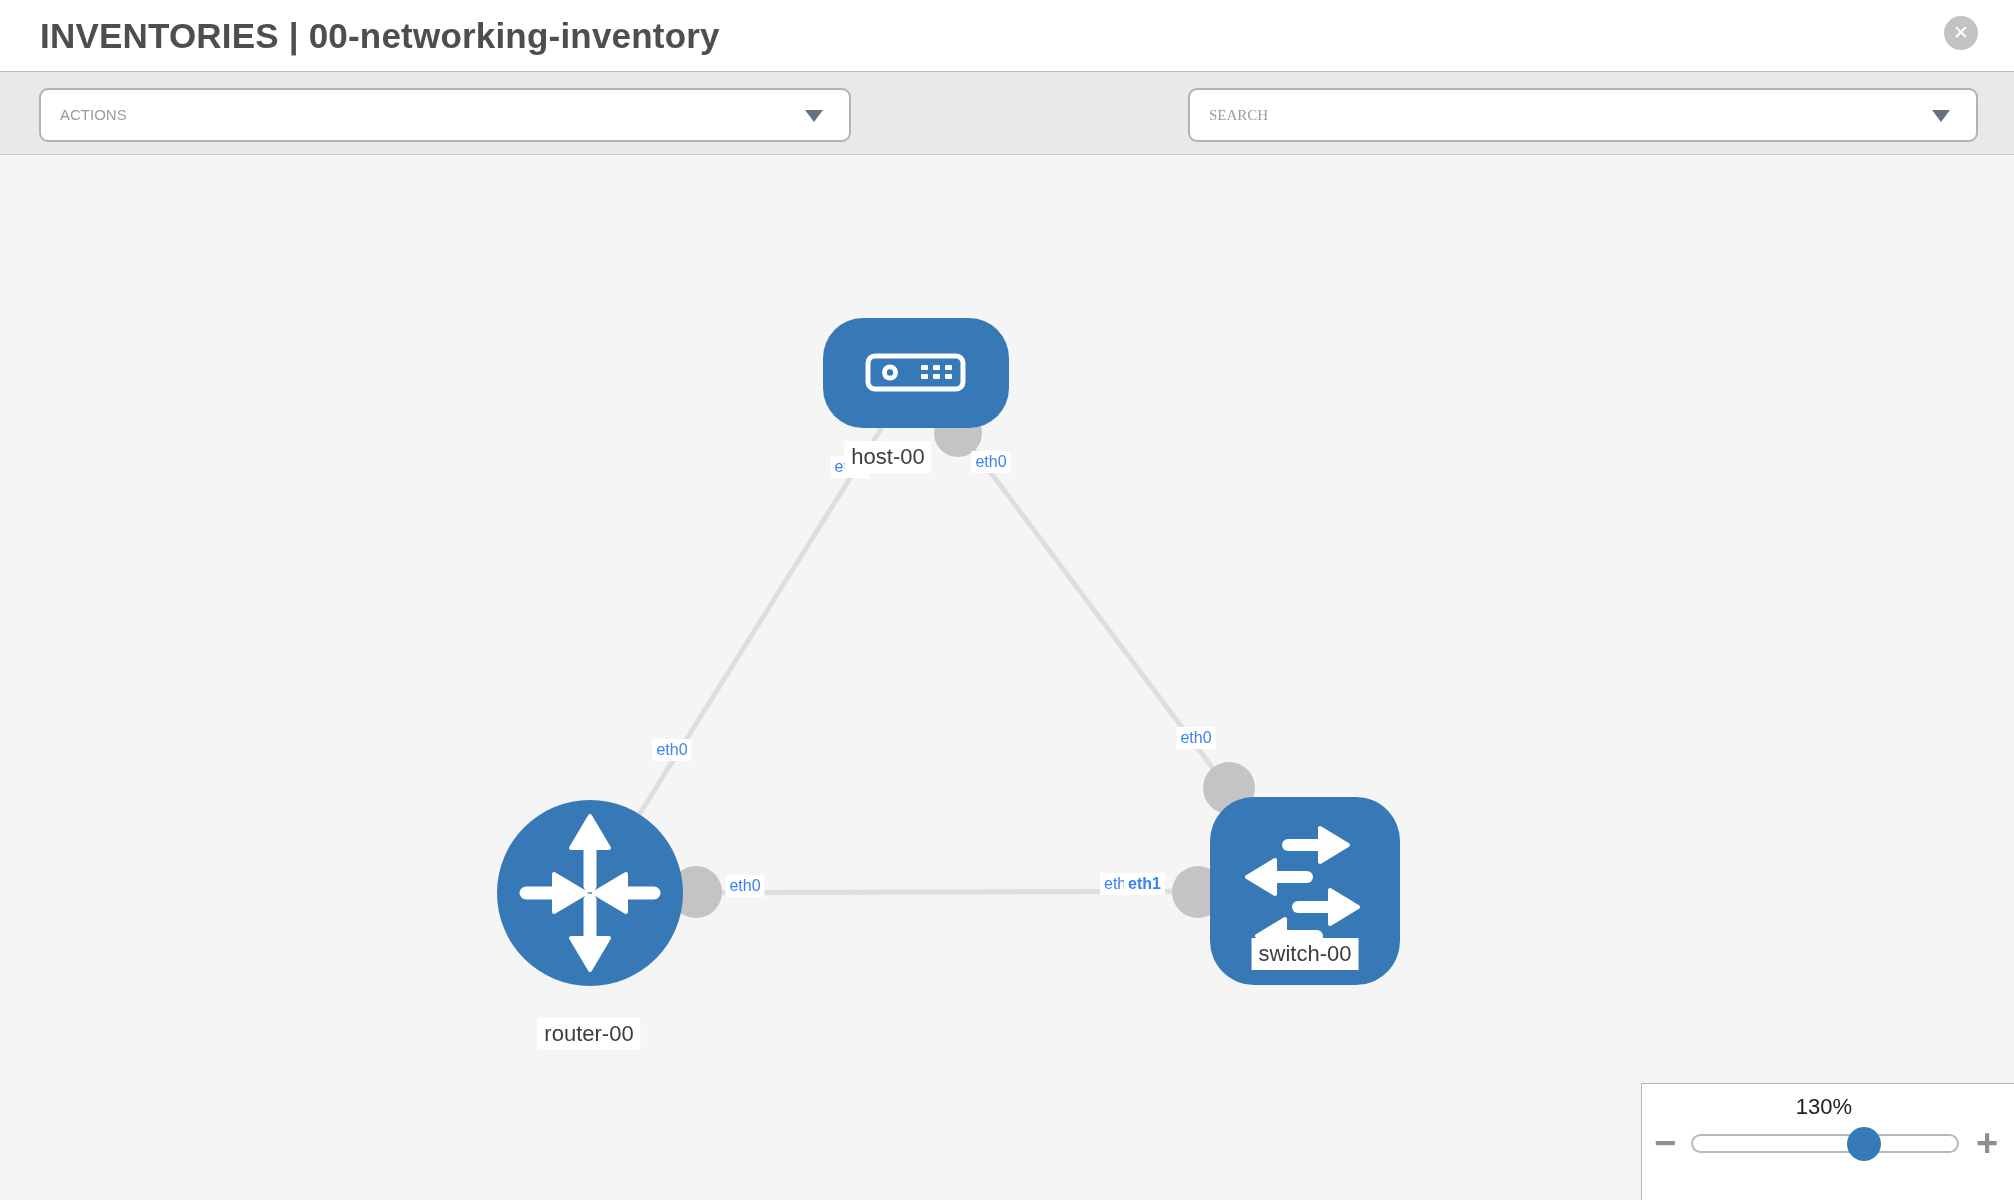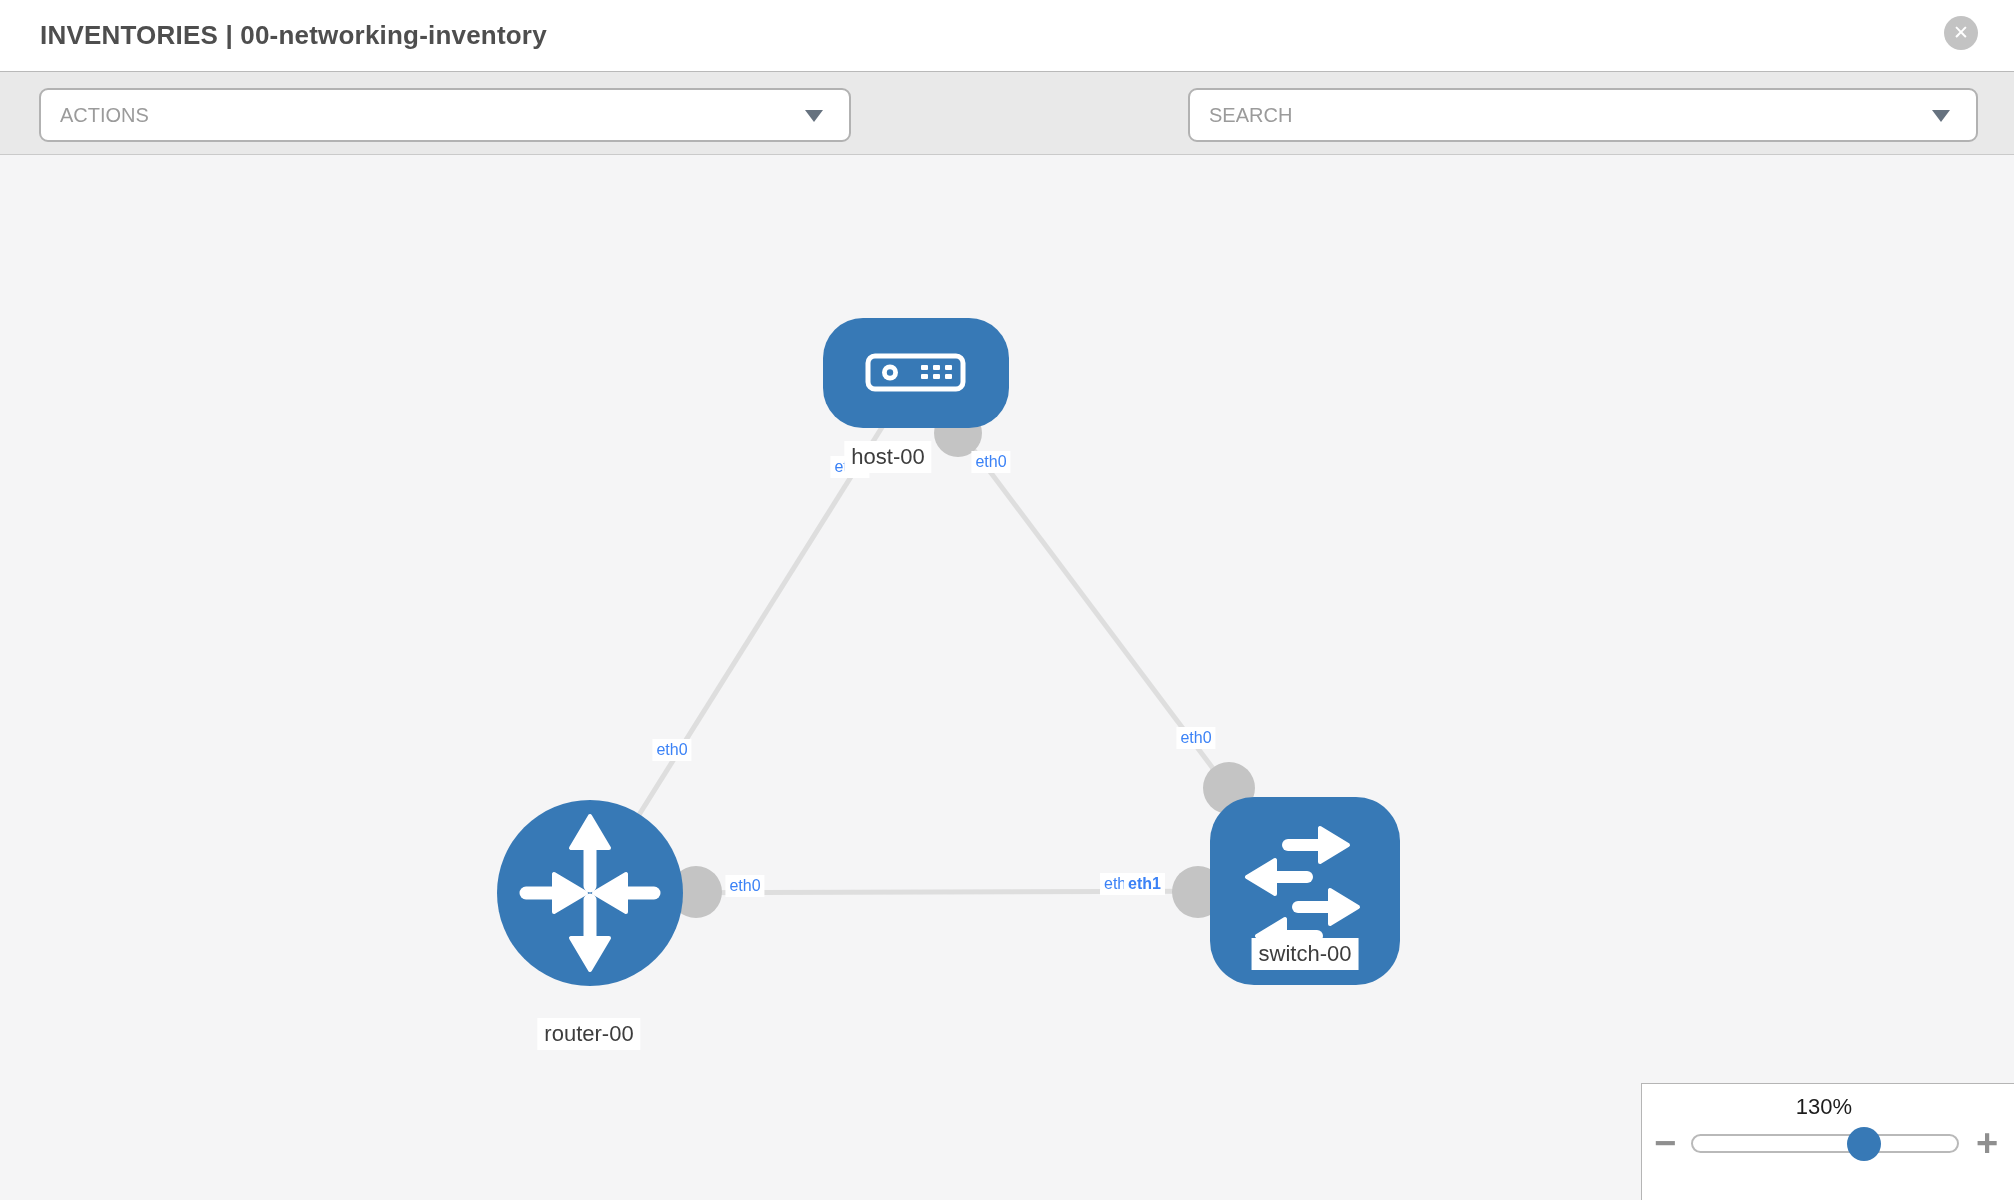--- a/index.html
+++ b/index.html
@@ -3,37 +3,37 @@
 <meta charset="utf-8">
 <style>
   html,body{margin:0;padding:0;background:#fff;}
   #page{position:relative;width:2014px;height:1200px;overflow:hidden;
         font-family:"Liberation Sans","DejaVu Sans",sans-serif;background:#fff;}
 
   
   #header{position:absolute;left:0;top:0;width:2014px;height:71px;background:#ffffff;
           border-bottom:1px solid #b9b9b9;}
   #page-title{position:absolute;left:40px;top:0;height:71px;line-height:71px;
-              font-size:26px;font-weight:bold;color:#4e4e4e;letter-spacing:.2px;}
+              font-size:35px;font-weight:bold;color:#4e4e4e;letter-spacing:.2px;}
   #close-btn{position:absolute;left:1944px;top:16px;width:34px;height:34px;border-radius:50%;
              background:#c3c3c3;color:#ffffff;text-align:center;line-height:34px;
              font-size:19px;font-weight:bold;cursor:pointer;}
 
   
   #toolbar{position:absolute;left:0;top:72px;width:2014px;height:82px;background:#e9e9e9;
            border-bottom:1px solid #cacaca;}
   .combo{position:absolute;top:16px;height:54px;background:#ffffff;border:2px solid #b2b2b2;
          border-radius:9px;box-sizing:border-box;}
   .combo .combo-text{position:absolute;left:19px;top:0;height:44px;line-height:50px;
-         font-size:20px;color:#9b9b9b;text-align:center;}
+         font-size:15px;color:#9b9b9b;text-align:center;}
   .caret{position:absolute;right:26px;top:20px;width:0;height:0;
          border-left:9px solid transparent;border-right:9px solid transparent;
          border-top:12px solid #66727f;}
   #actions-combo{left:39px;width:812px;}
-  #search-combo{left:1188px;width:790px;}
+  #search-combo{left:1188px;width:790px;font-family:Liberation Serif, serif;}
   .tool-icon{position:absolute;top:98px;width:32px;height:32px;}
   #wrench-wrap{left:1055px;}
   #key-wrap{left:1119px;}
 
   
   #canvas{position:absolute;left:0;top:155px;width:2014px;height:1045px;background:#f5f5f6;}
   #graph-svg{position:absolute;left:0;top:0;}
 
   
   .node-label{position:absolute;transform:translate(-50%,-50%);background:#ffffff;

